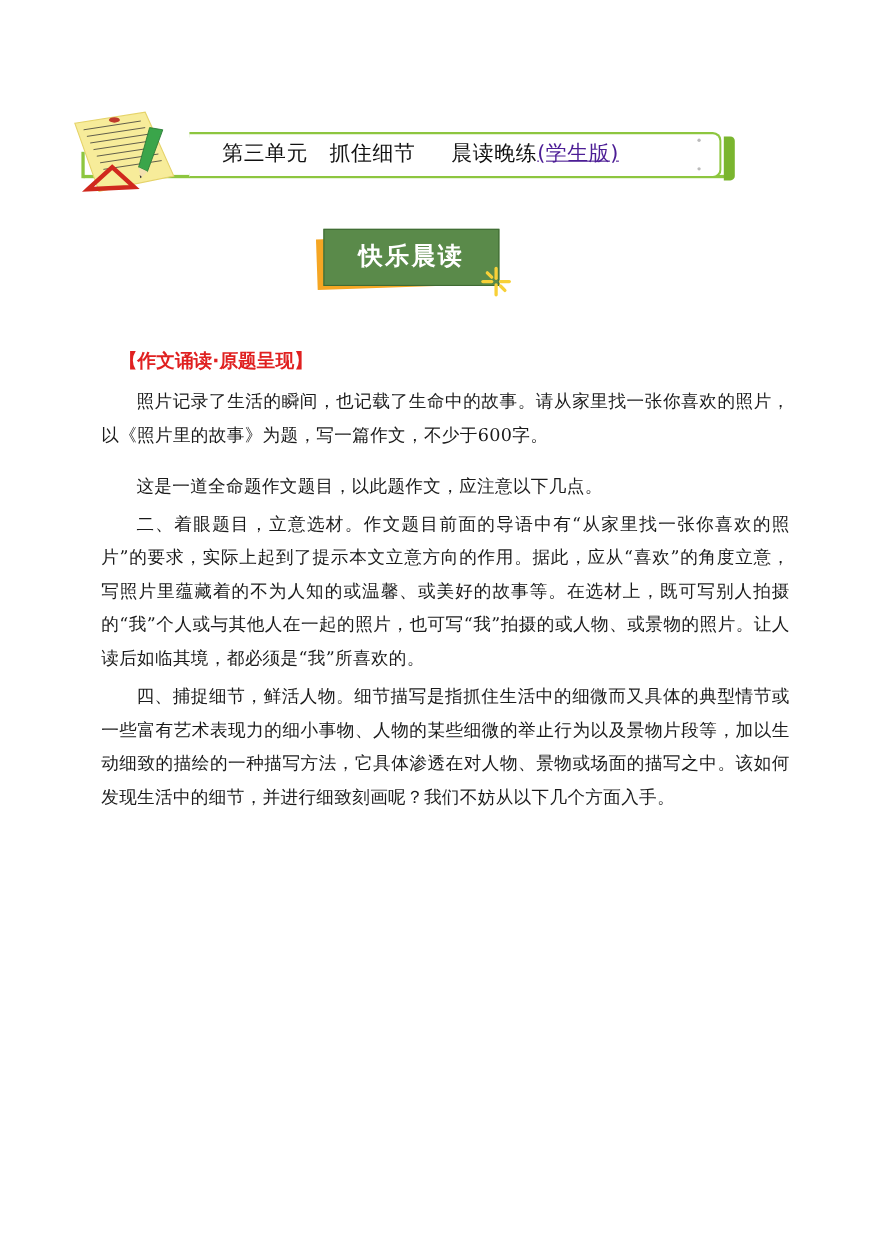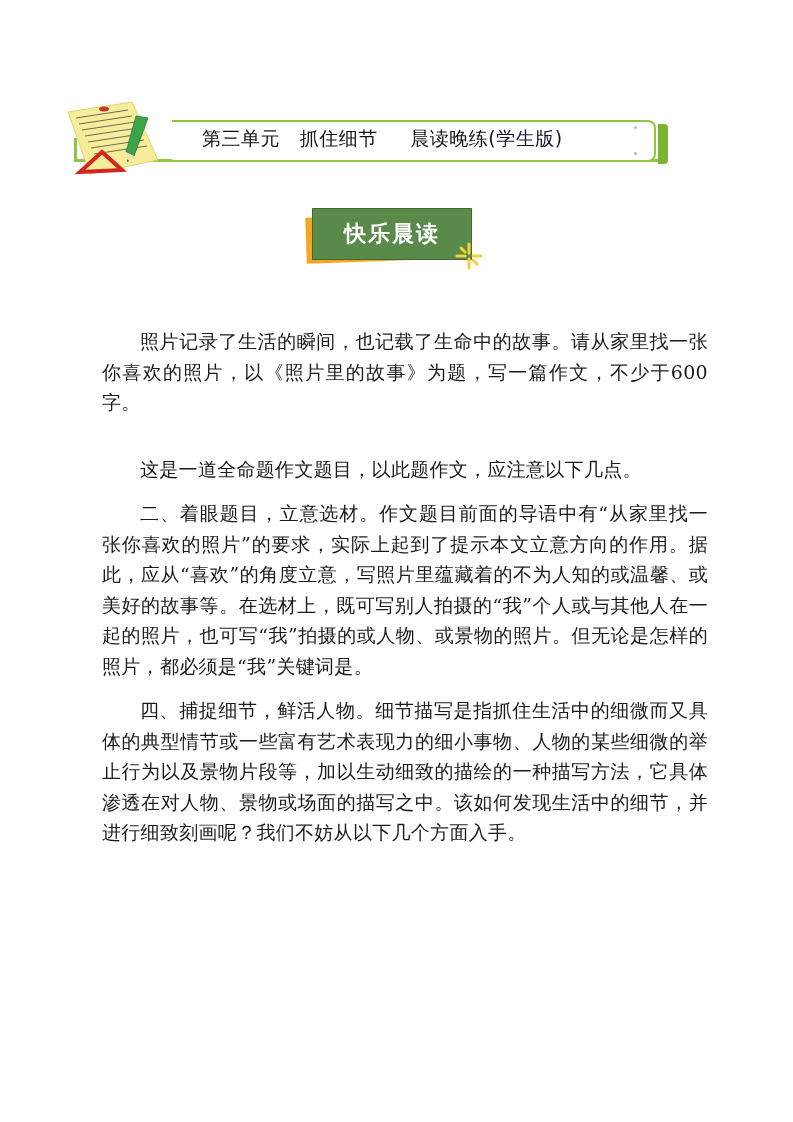--- a/index.html
+++ b/index.html
@@ -11,40 +11,40 @@
   .banner-frame { position: absolute; left: 110px; top: 22px; width: 482px; height: 38px;
                   border: 2px solid #8dc63f; border-left: none; border-radius: 0 8px 8px 0;
                   background: #ffffff; }
   .banner-frame-shadow { position: absolute; left: 596px; top: 26px; width: 10px; height: 40px;
                          background: #7ab52f; border-radius: 0 4px 4px 0; }
   .banner-bottom { position: absolute; left: 14px; top: 61px; width: 590px; height: 3px; background: #8dc63f; }
   .banner-left-edge { position: absolute; left: 12px; top: 40px; width: 3px; height: 24px; background: #8dc63f; }
   .banner-dot { position: absolute; width: 3px; height: 3px; background: #bbb; border-radius: 50%; }
   .banner-title { position: absolute; left: 140px; top: 28px; font-family: "DejaVu Sans", "Liberation Sans", sans-serif;
                   font-size: 19px; letter-spacing: 0.5px; white-space: pre; color: #111; }
-  .banner-title .edition { color: #0f172a; }
+  .banner-title .edition { color: #4c1d95; text-decoration: underline; }
   .banner-art { position: absolute; left: 0; top: 0; width: 110px; height: 80px; }
 
   
-  .badge { position: absolute; left: 304px; top: 203px; width: 168px; height: 64px; }
+  .badge { position: absolute; left: 286px; top: 203px; width: 168px; height: 64px; }
   .badge-back { position: absolute; left: 2px; top: 12px; width: 154px; height: 46px; background: #f5a623;
                 transform: rotate(-2deg); }
   .badge-main { position: absolute; left: 8px; top: 5px; width: 158px; height: 50px; background: #5a8a4a;
                 border: 1px solid #3f6b33; }
   .badge-text { position: absolute; left: 0; top: 0; width: 158px; height: 50px; line-height: 50px; text-align: center;
                 font-family: "DejaVu Sans", "Liberation Sans", sans-serif; font-weight: bold; font-size: 22px;
                 color: #ffffff; letter-spacing: 2px; }
   .badge-star { position: absolute; left: 150px; top: 38px; width: 30px; height: 30px; }
 
   
   .content { position: absolute; left: 88px; top: 312px; width: 634px; }
   .section-heading { font-family: "DejaVu Sans", "Liberation Sans", sans-serif; font-weight: bold;
                      color: #e02020; font-size: 17px; margin-left: 20px; height: 34px; line-height: 34px; }
-  .para { font-size: 19px; line-height: 30.5px; text-indent: 2em; text-align: justify;
-          margin: 14px; letter-spacing: 0.3px; }
+  .para { font-size: 16px; line-height: 30.5px; text-indent: 2em; text-align: justify;
+          margin: 4px; letter-spacing: 0.3px; }
   .gap-after-intro { height: 8px; }
 </style>
 </head>
 <body>
 
 <div class="banner">
   <div class="banner-left-edge"></div>
   <div class="banner-bottom"></div>
   <div class="banner-frame-shadow"></div>
   <div class="banner-frame">
@@ -90,24 +90,25 @@
       <line x1="19" y1="15" x2="27" y2="15"></line>
       <line x1="7" y1="7" x2="11" y2="11"></line>
       <line x1="19" y1="19" x2="23" y2="23"></line>
     </g>
   </svg>
 </div>
 
 <div class="content">
 
   <div>
+    <div class="section-heading">【作文诵读·原题呈现】</div>
     <p class="para">照片记录了生活的瞬间，也记载了生命中的故事。请从家里找一张你喜欢的照片，以《照片里的故事》为题，写一篇作文，不少于600字。</p>
   </div>
 
   <div class="gap-after-intro"></div>
 
   <div>
     <p class="para">这是一道全命题作文题目，以此题作文，应注意以下几点。</p>
-    <p class="para">二、着眼题目，立意选材。作文题目前面的导语中有“从家里找一张你喜欢的照片”的要求，实际上起到了提示本文立意方向的作用。据此，应从“喜欢”的角度立意，写照片里蕴藏着的不为人知的或温馨、或美好的故事等。在选材上，既可写别人拍摄的“我”个人或与其他人在一起的照片，也可写“我”拍摄的或人物、或景物的照片。但无论是怎样的照片，都必须是“我”关键词是。</p>
+    <p class="para">二、着眼题目，立意选材。作文题目前面的导语中有“从家里找一张你喜欢的照片”的要求，实际上起到了提示本文立意方向的作用。据此，应从“喜欢”的角度立意，写照片里蕴藏着的不为人知的或温馨、或美好的故事等。在选材上，既可写别人拍摄的“我”个人或与其他人在一起的照片，也可写“我”拍摄的或人物、或景物的照片。让人读后如临其境，都必须是“我”所喜欢的。</p>
     <p class="para">四、捕捉细节，鲜活人物。细节描写是指抓住生活中的细微而又具体的典型情节或一些富有艺术表现力的细小事物、人物的某些细微的举止行为以及景物片段等，加以生动细致的描绘的一种描写方法，它具体渗透在对人物、景物或场面的描写之中。该如何发现生活中的细节，并进行细致刻画呢？我们不妨从以下几个方面入手。</p>
   </div>
 
 </div>
 
 </body></html>

